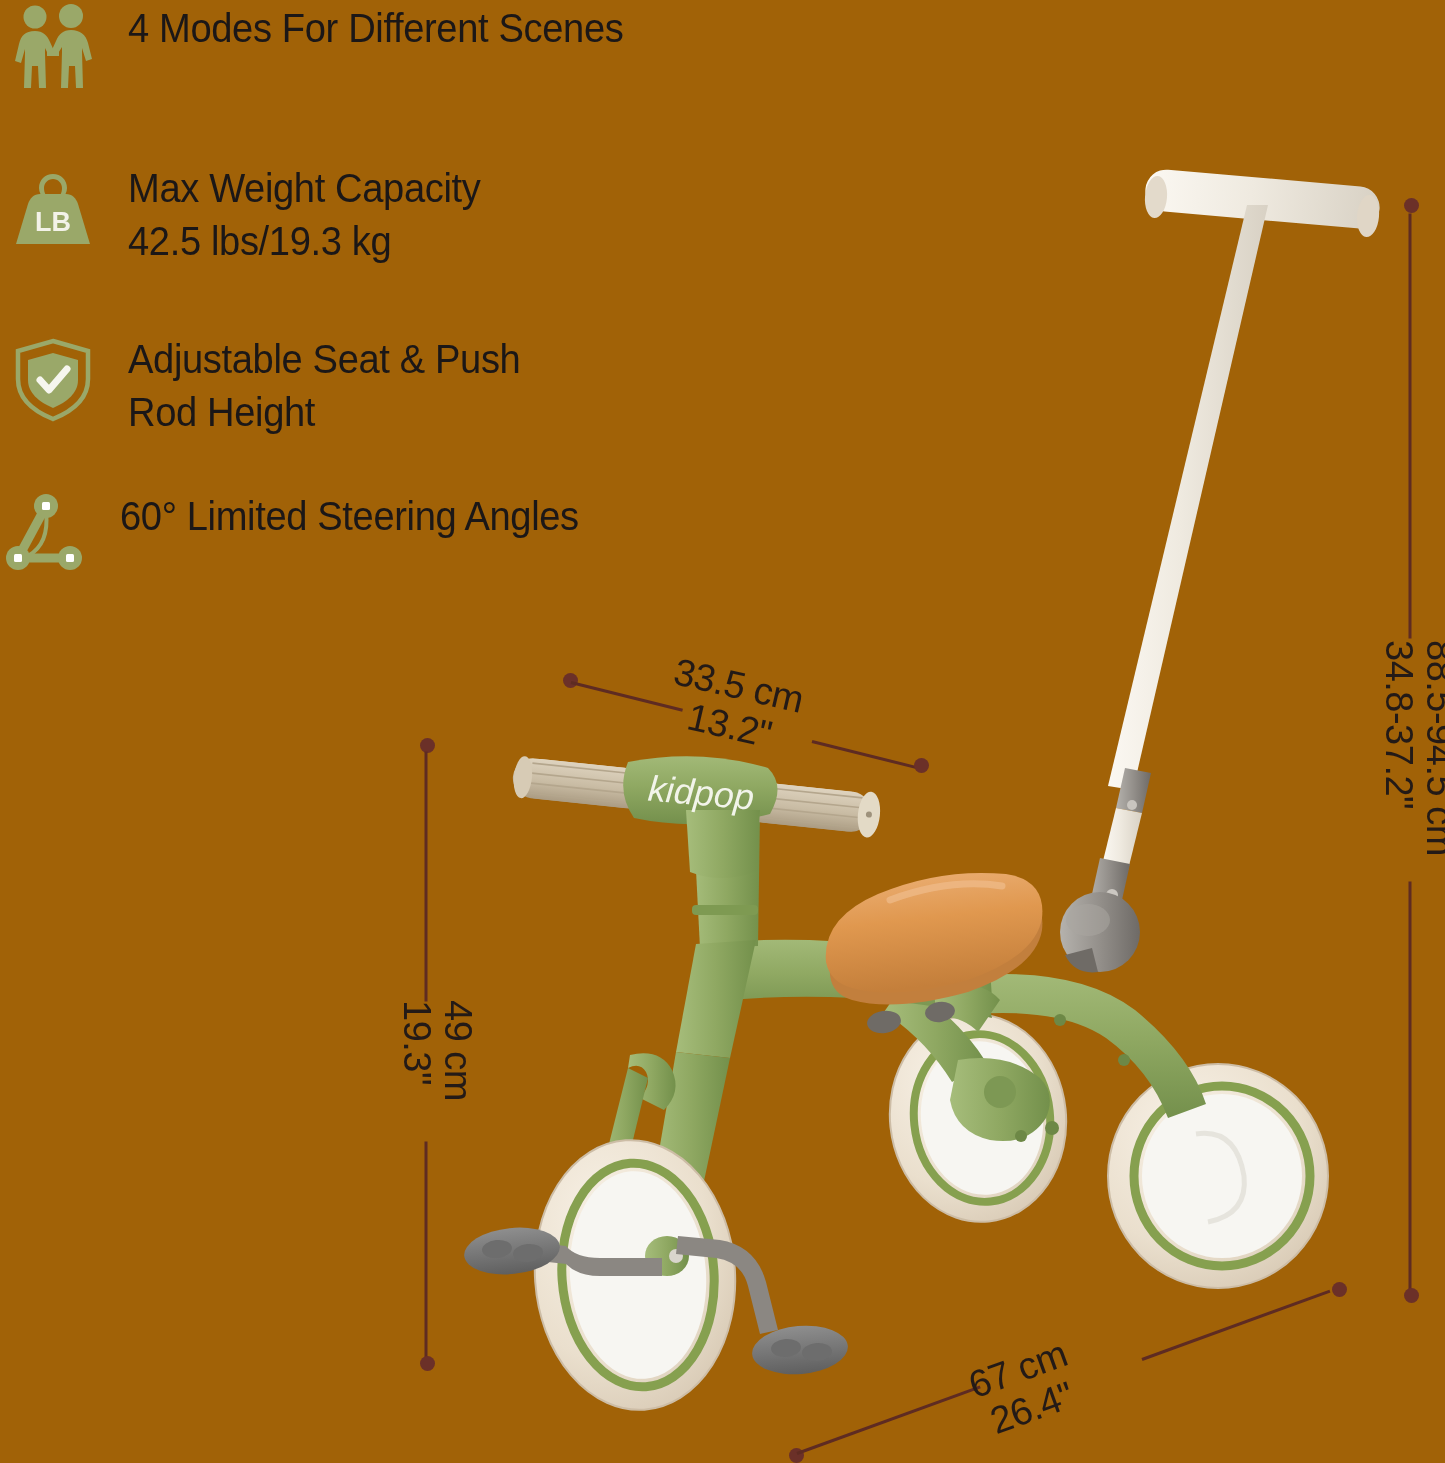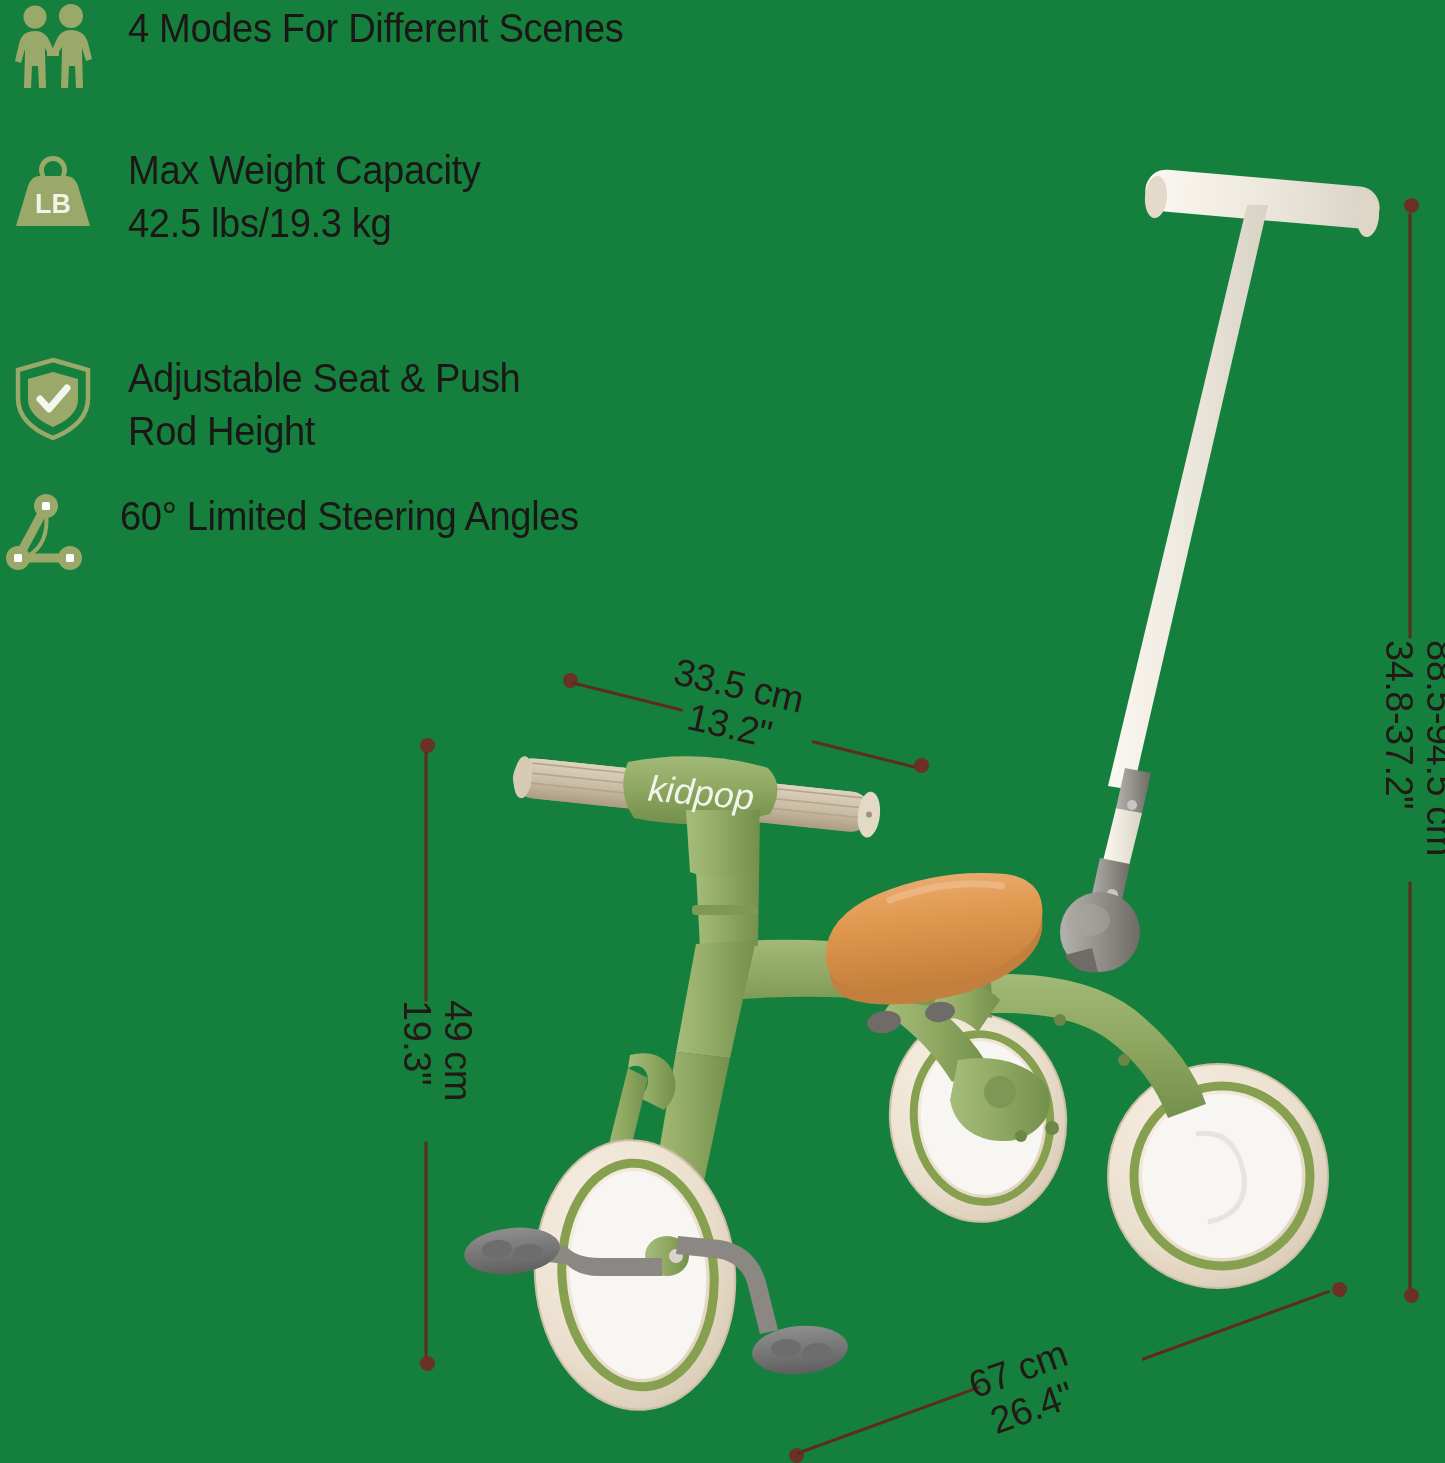--- a/index.html
+++ b/index.html
@@ -7,21 +7,21 @@
     padding: 0;
     background: #ffffff;
   }
   body {
     font-family: "Liberation Sans", sans-serif;
   }
   #page {
     position: relative;
     width: 1445px;
     height: 1463px;
-    background: #15803d;
+    background: #a16207;
     overflow: hidden;
   }
 
   
   .feature {
     position: absolute;
     display: flex;
     align-items: flex-start;
   }
   .feature-icon {
@@ -93,35 +93,35 @@
           <circle cx="61" cy="12" r="12"></circle>
           <path d="M25 27 C15 27 11 32 9 40 L5 57 L11 59 L15 45 L15 49 L14 84 L21 84 L22 62 L28 62 L29 84 L36 84 L35 49 L35 44 L39 52 L45 49 L40 38 C37 31 33 27 25 27 Z"></path>
           <path d="M61 26 C53 26 49 30 46 37 L41 48 L47 51 L52 43 L52 48 L51 84 L58 84 L59 62 L65 62 L66 84 L73 84 L72 48 L72 44 L76 57 L82 55 L78 39 C76 31 70 26 61 26 Z"></path>
           <path d="M37 46 L49 46 L49 52 L37 52 Z"></path>
         </g>
       </svg>
     </span>
     <span class="feature-text">4 Modes For Different Scenes</span>
   </div>
 
-  <div class="feature" style="left:8px; top:144px;">
+  <div class="feature" style="left:8px; top:162px;">
     <span class="feature-icon">
       <svg width="86" height="88" viewBox="0 0 86 88">
         <g fill="#9aa869">
           <path d="M43 10 C35 10 29 16 29 24 C29 28 31 32 34 34 L40 34 C36 33 34 29 34 24 C34 19 38 15 43 15 C48 15 52 19 52 24 C52 29 50 33 46 34 L52 34 C55 32 57 28 57 24 C57 16 51 10 43 10 Z"></path>
           <path d="M30 30 L56 30 C62 30 66 34 68 40 L80 80 L6 80 L18 40 C20 34 24 30 30 30 Z"></path>
         </g>
         <text x="43" y="67" font-family="Liberation Sans, sans-serif" font-size="27" font-weight="bold" fill="#f3f2e8" text-anchor="middle">LB</text>
       </svg>
     </span>
     <span class="feature-text">Max Weight Capacity
 42.5 lbs/19.3 kg</span>
   </div>
 
-  <div class="feature" style="left:8px; top:352px;">
+  <div class="feature" style="left:8px; top:333px;">
     <span class="feature-icon">
       <svg width="86" height="88" viewBox="0 0 86 88">
         <path d="M43 6 L78 16 L78 44 C78 63 63 76 43 84 C23 76 8 63 8 44 L8 16 Z" fill="none" stroke="#9aa869" stroke-width="4.5"></path>
         <path d="M43 18 L68 25 L68 45 C68 58 57 67 43 73 C29 67 18 58 18 45 L18 25 Z" fill="#9aa869"></path>
         <path d="M30 45 L39 55 L57 34" fill="none" stroke="#f6f6ee" stroke-width="7" stroke-linecap="round" stroke-linejoin="round"></path>
       </svg>
     </span>
     <span class="feature-text">Adjustable Seat &amp; Push
 Rod Height</span>
   </div>

